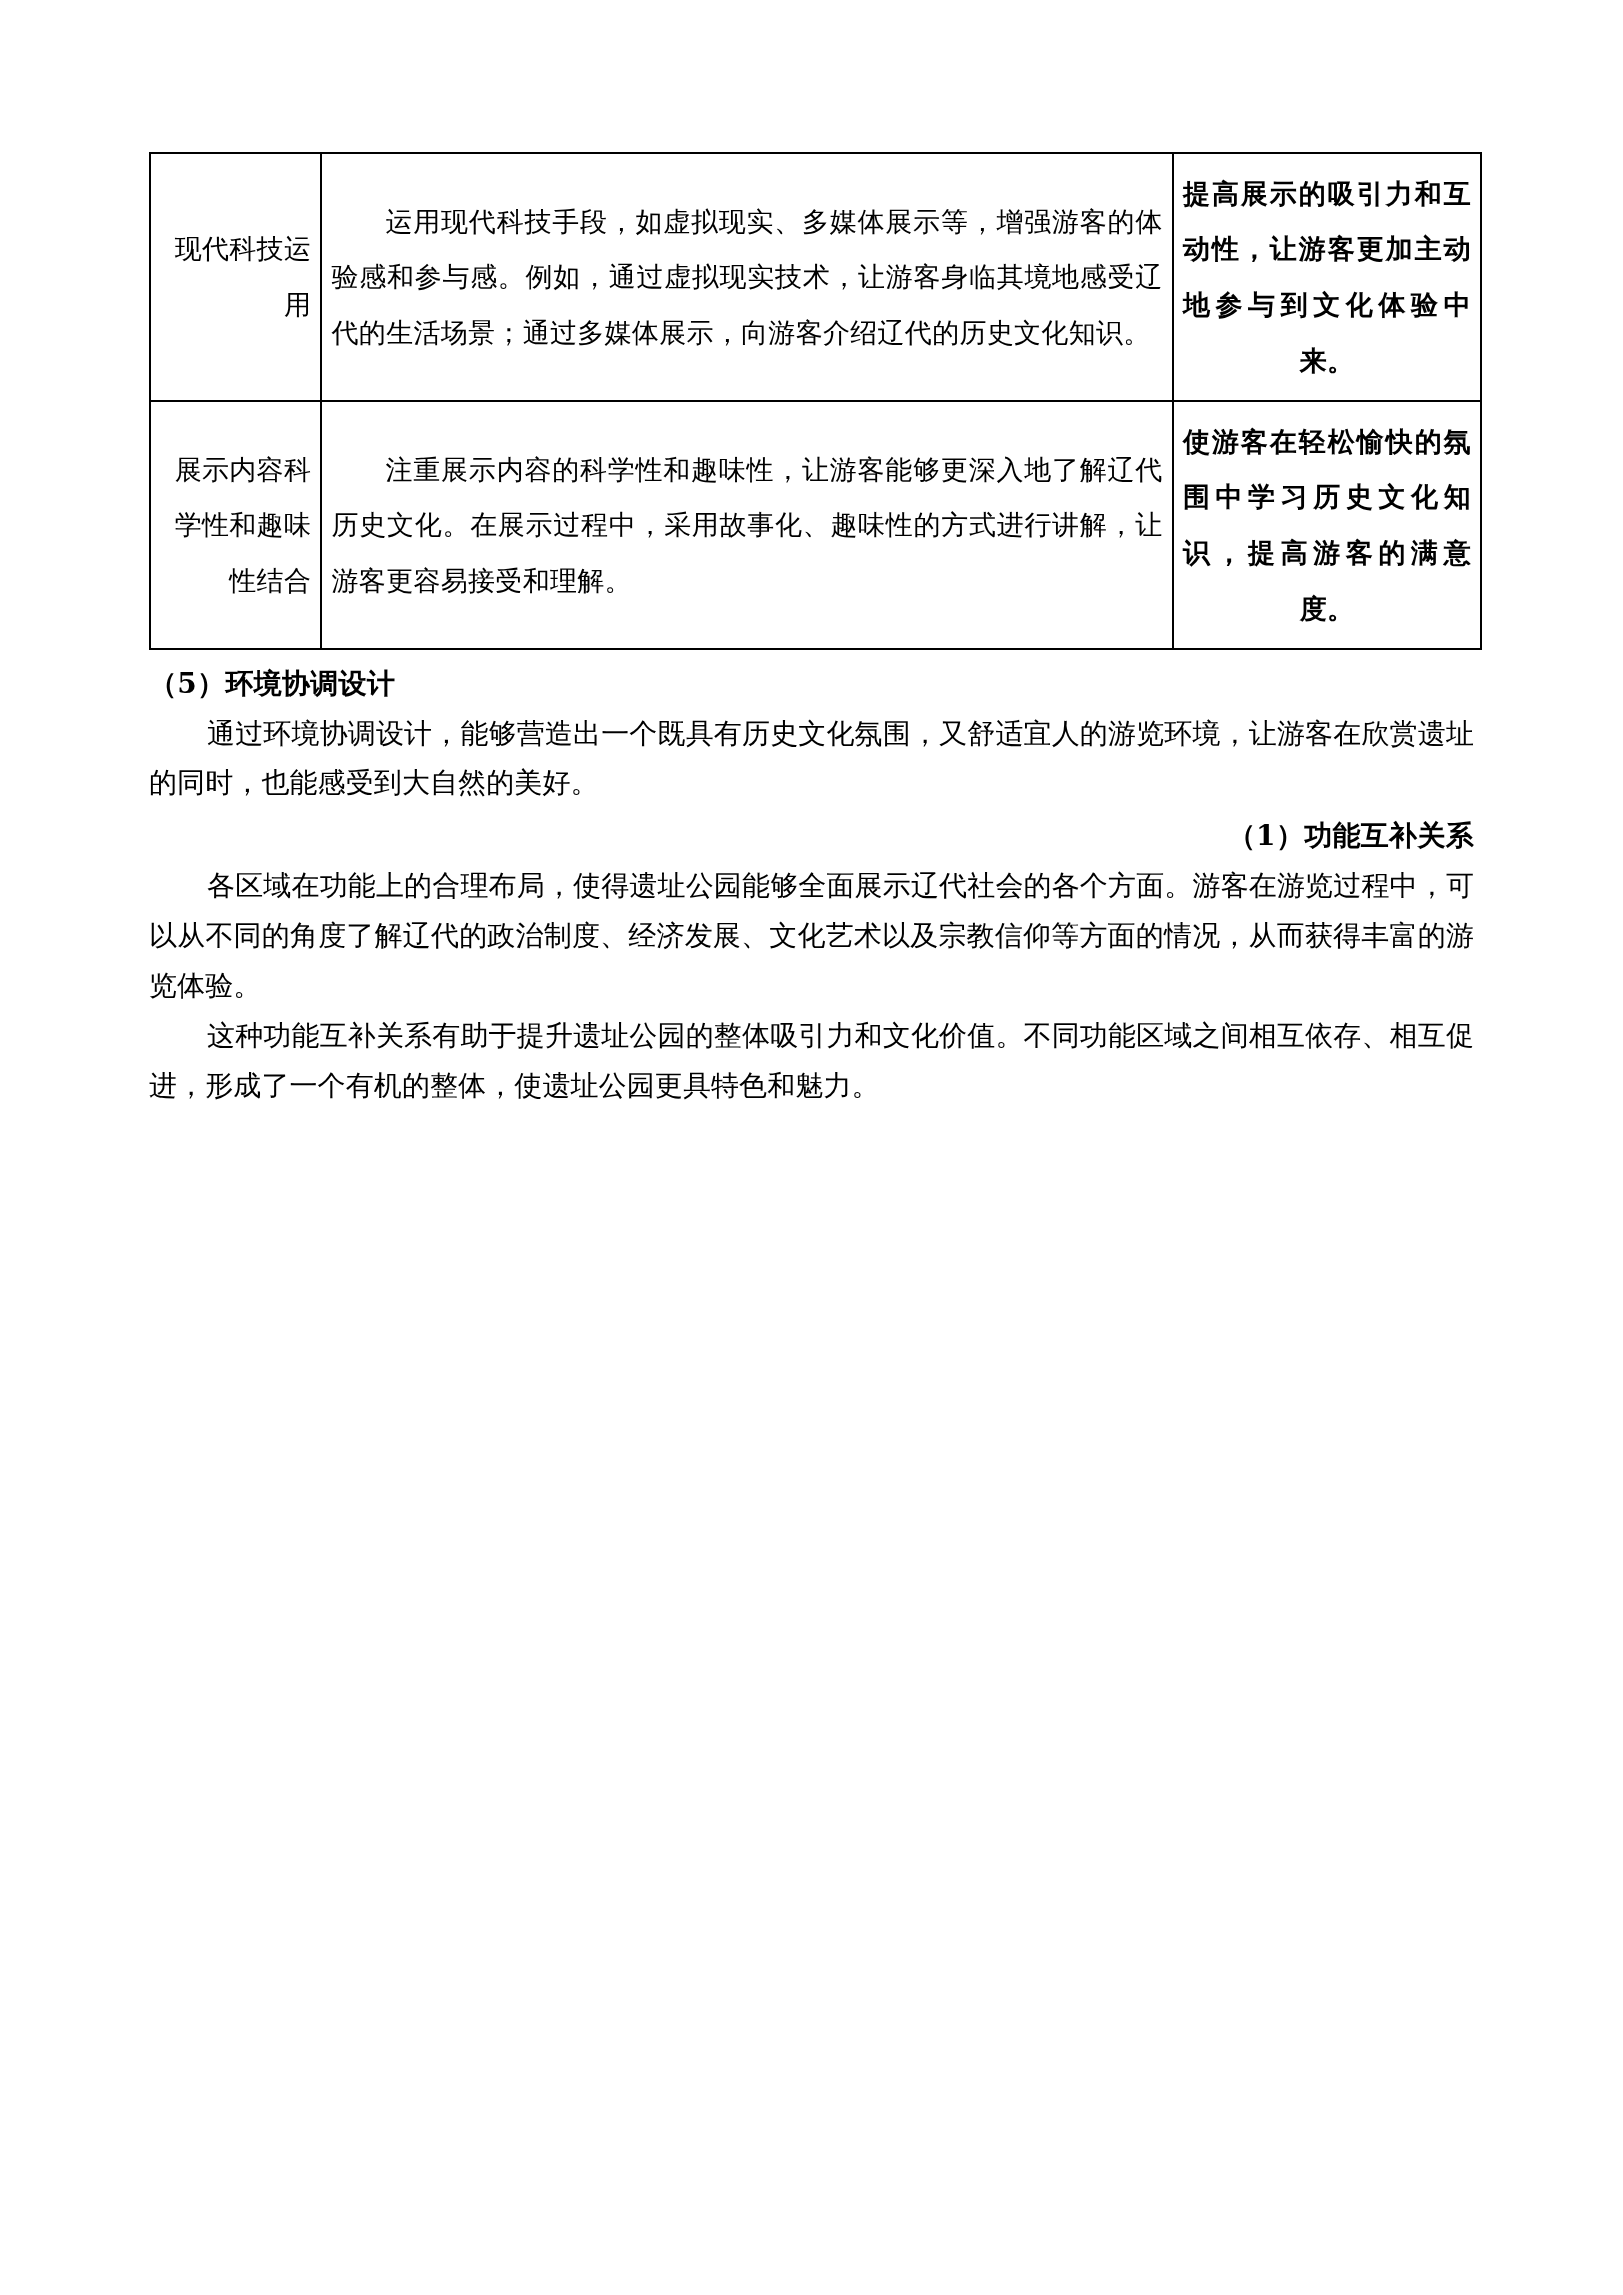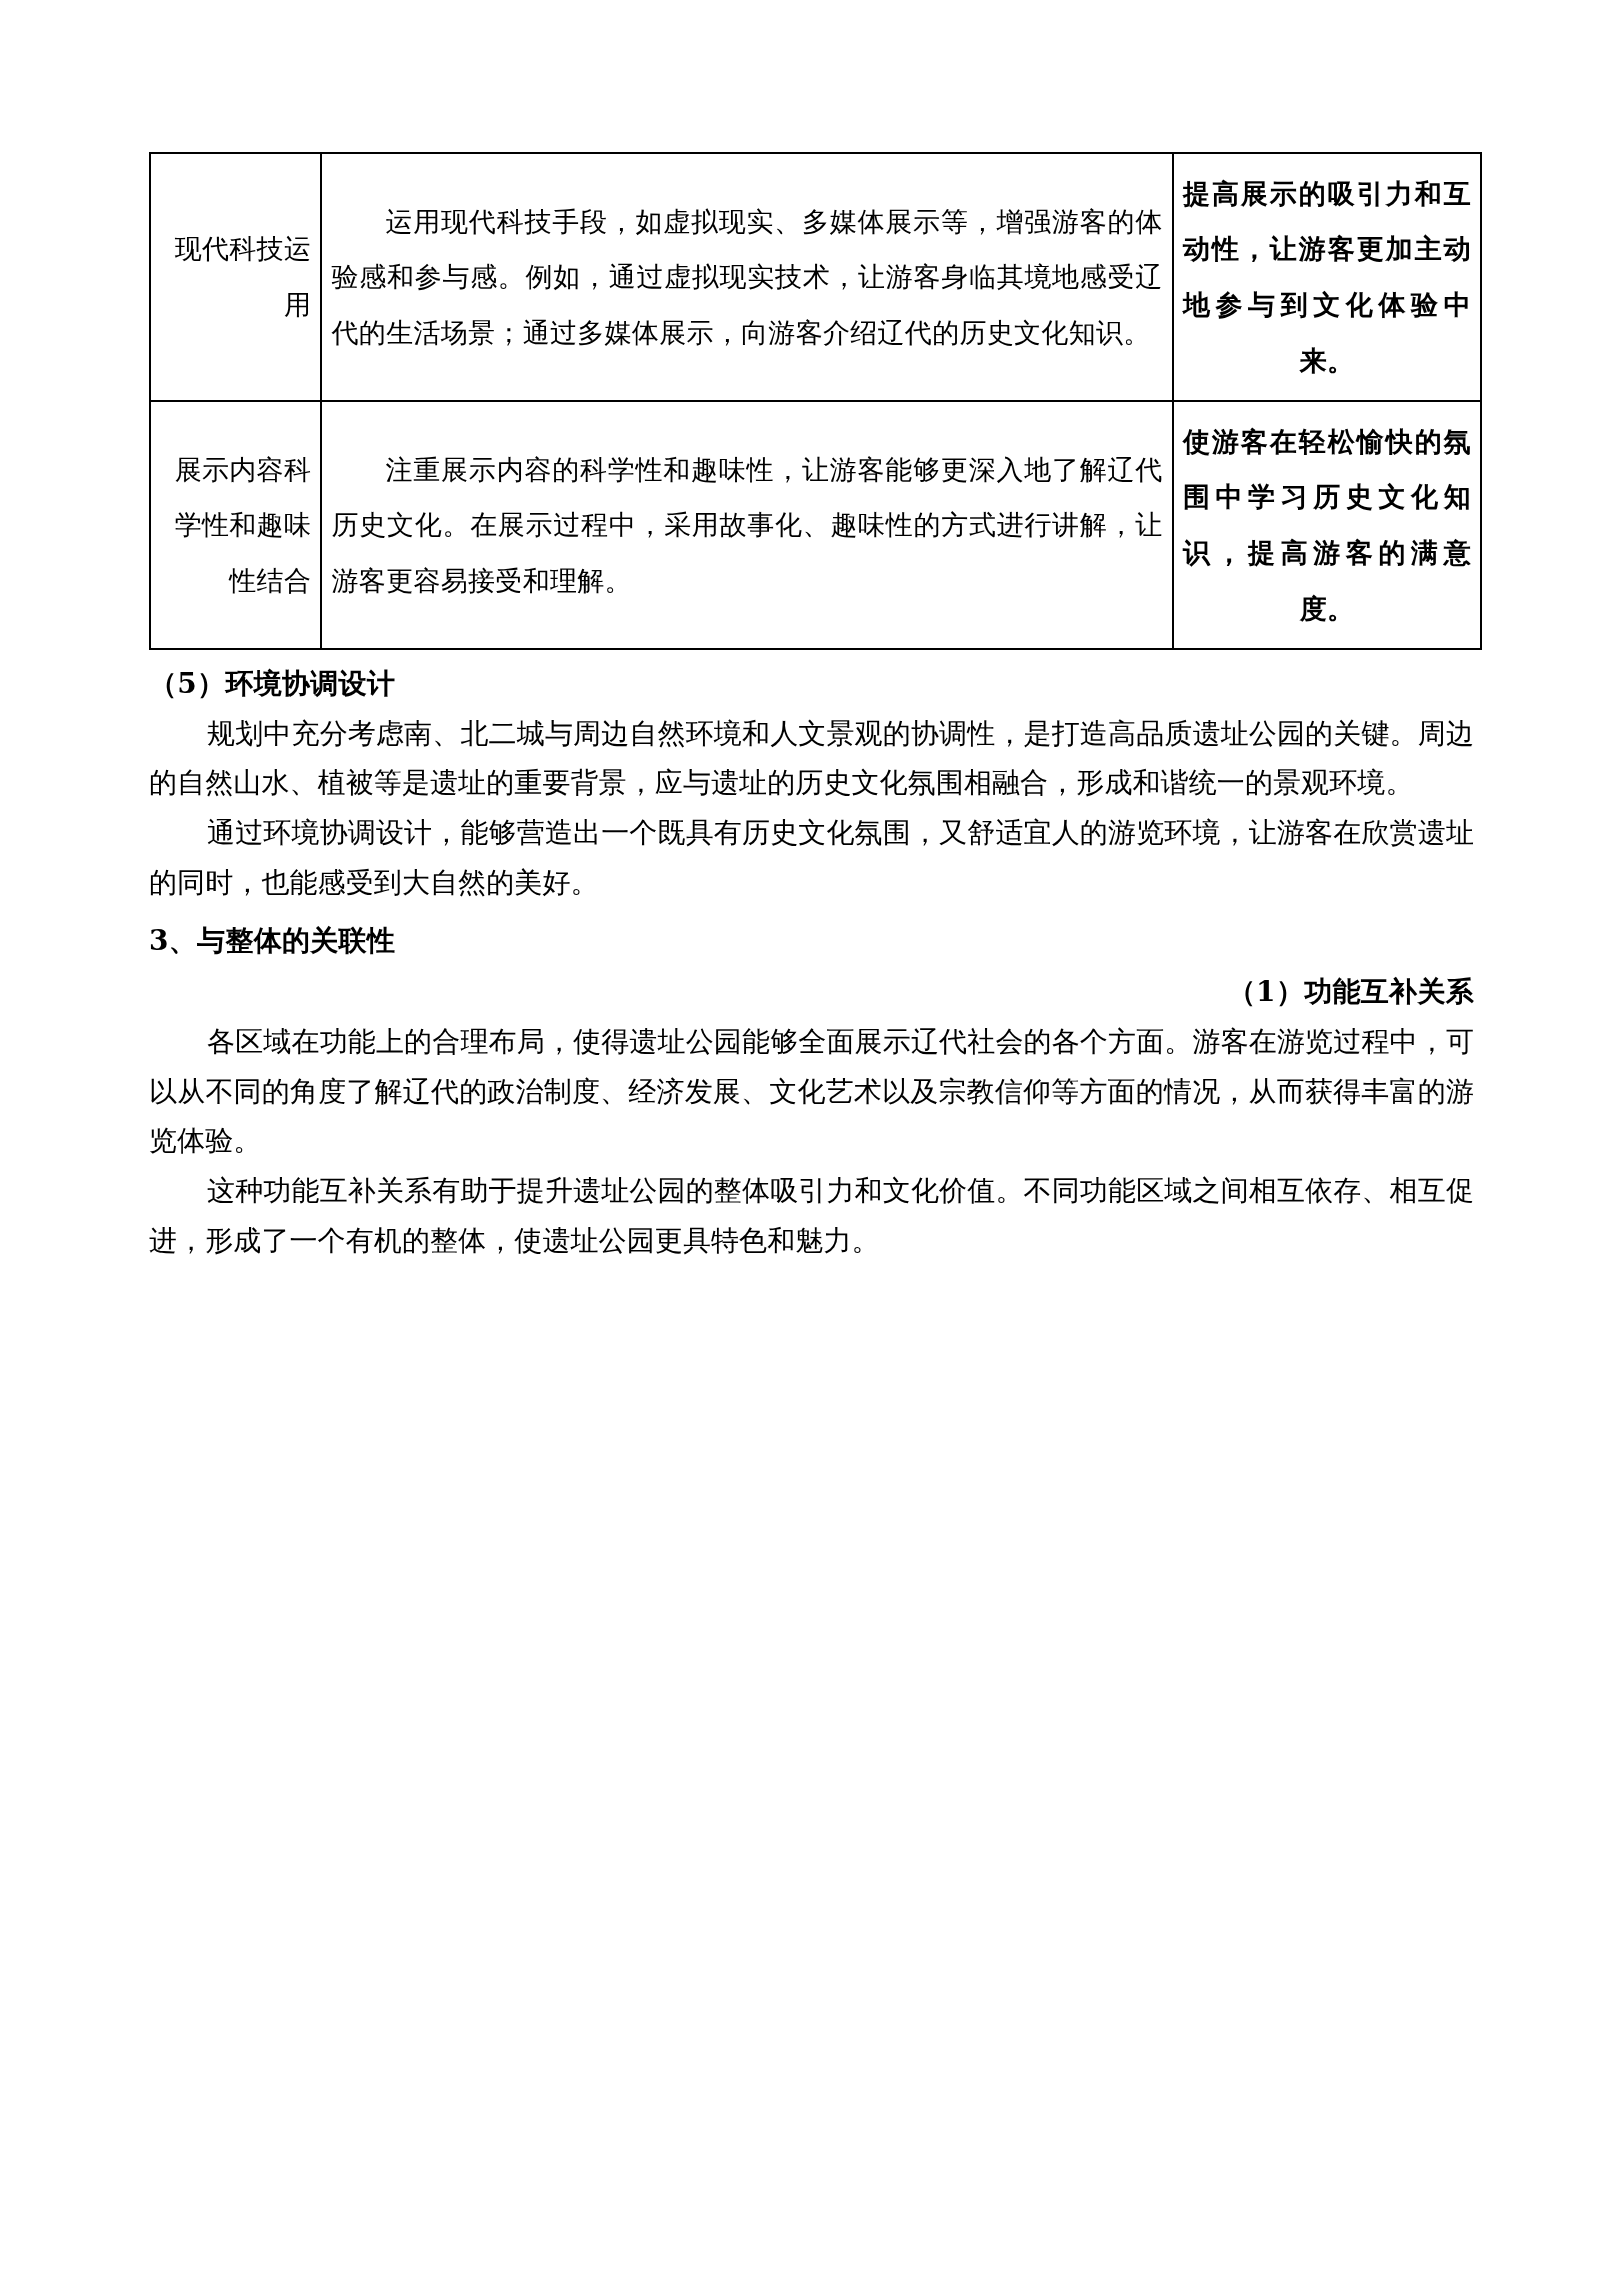--- a/index.html
+++ b/index.html
@@ -104,24 +104,22 @@
           <td class="col-label">展示内容科学性和趣味性结合</td>
           <td class="col-main">
             <div class="indent-line">注重展示内容的科学性和趣味性，让游客能够更深入地了解辽代历史文化。在展示过程中，采用故事化、趣味性的方式进行讲解，让游客更容易接受和理解。</div>
           </td>
           <td class="col-effect">使游客在轻松愉快的氛围中学习历史文化知识，提高游客的满意度。</td>
         </tr>
       </tbody>
     </table>
 
     <h3 class="heading">（5）环境协调设计</h3>
-    <p class="body">规划中充分考虑南、北二城与周边自然环境和人文景观的协调性，是打造高品质遗址公园的关键。周边的自然山水、植被等是遗址的重要背景，应与遗址的历史文化氛围相融合，形成和谐统一的景观环境。</p>
     <p class="body">通过环境协调设计，能够营造出一个既具有历史文化氛围，又舒适宜人的游览环境，让游客在欣赏遗址的同时，也能感受到大自然的美好。</p>
 
-    <h3 class="heading">3、与整体的关联性</h3>
 
     <h3 class="heading tight">（1）功能互补关系</h3>
     <p class="body">各区域在功能上的合理布局，使得遗址公园能够全面展示辽代社会的各个方面。游客在游览过程中，可以从不同的角度了解辽代的政治制度、经济发展、文化艺术以及宗教信仰等方面的情况，从而获得丰富的游览体验。</p>
     <p class="body">这种功能互补关系有助于提升遗址公园的整体吸引力和文化价值。不同功能区域之间相互依存、相互促进，形成了一个有机的整体，使遗址公园更具特色和魅力。</p>
 
   </div>
 </div>
 
 
 </body></html>

